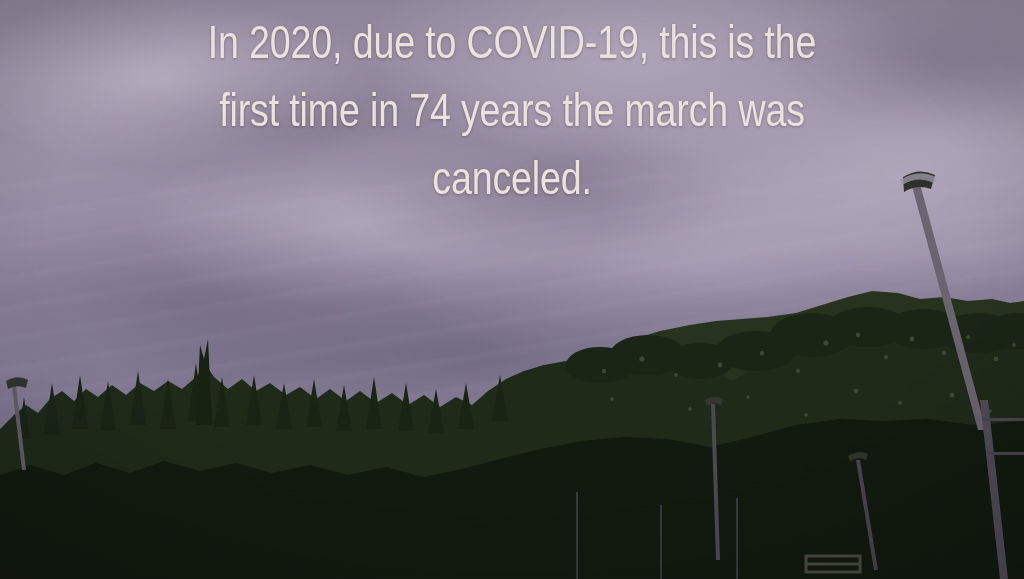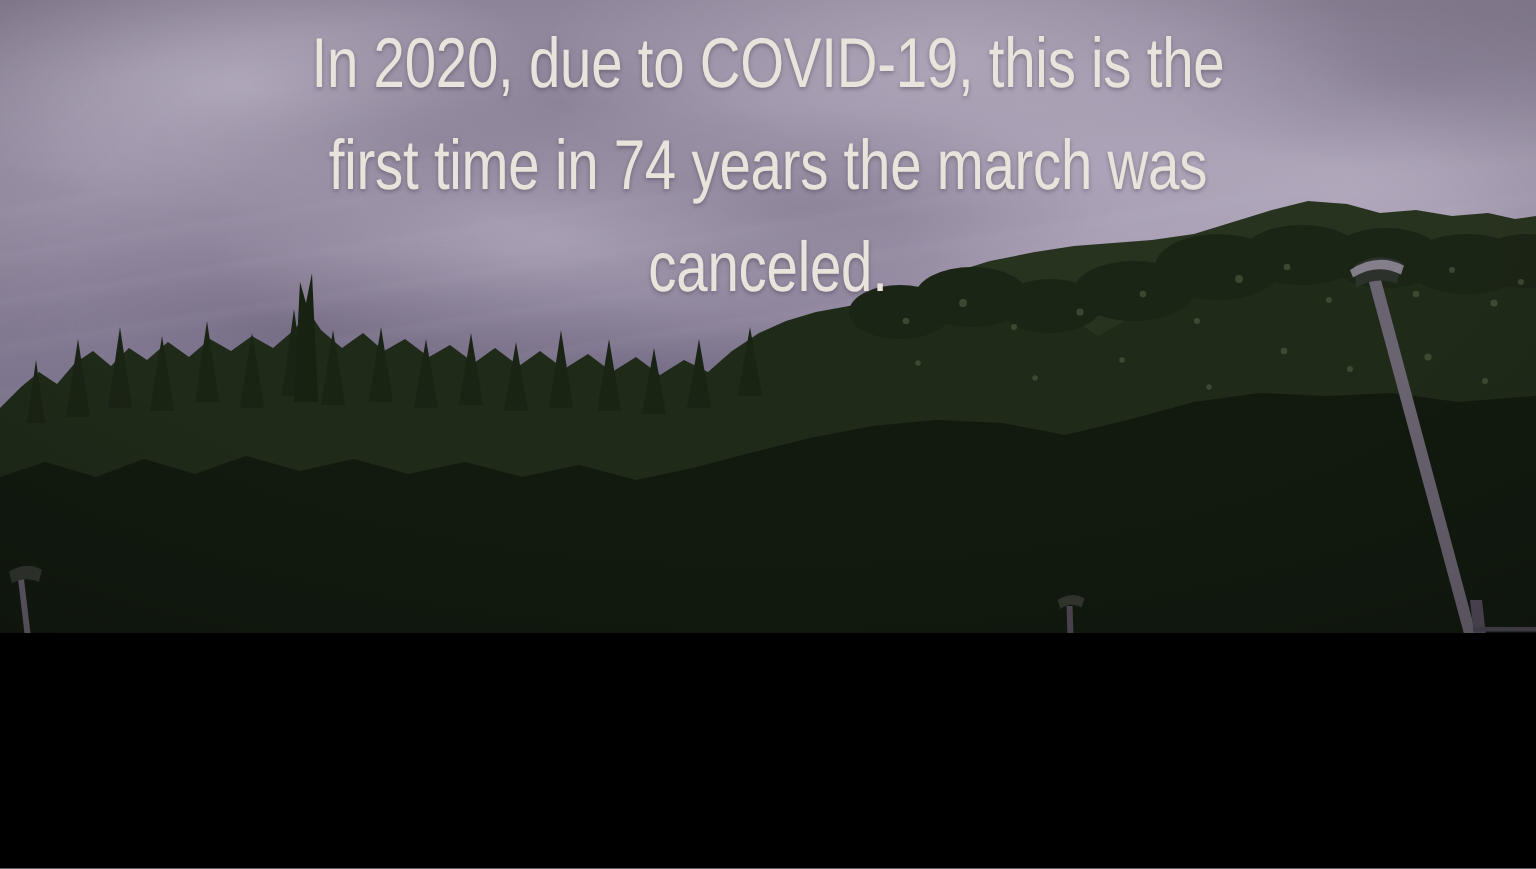--- a/index.html
+++ b/index.html
@@ -4,21 +4,21 @@
 <title>Overcast sky with caption</title>
 <style>
   html, body {
     margin: 0;
     padding: 0;
     background: #000;
   }
   #scene {
     position: relative;
     width: 1024px;
-    height: 422px;
+    height: 579px;
     overflow: hidden;
     font-family: "Liberation Sans", sans-serif;
     background: #8b8196;
   }
 
   
   .sky {
     position: absolute;
     inset: 0;
     background:

